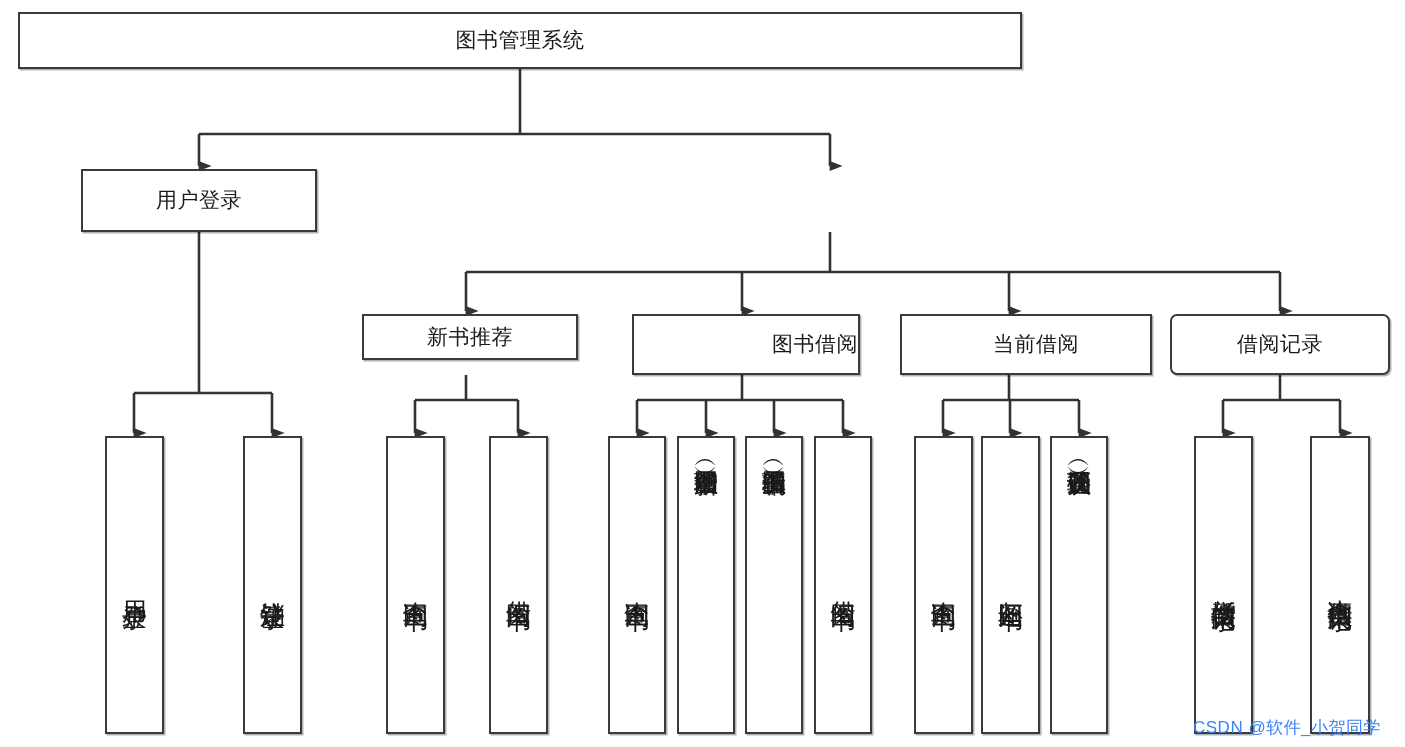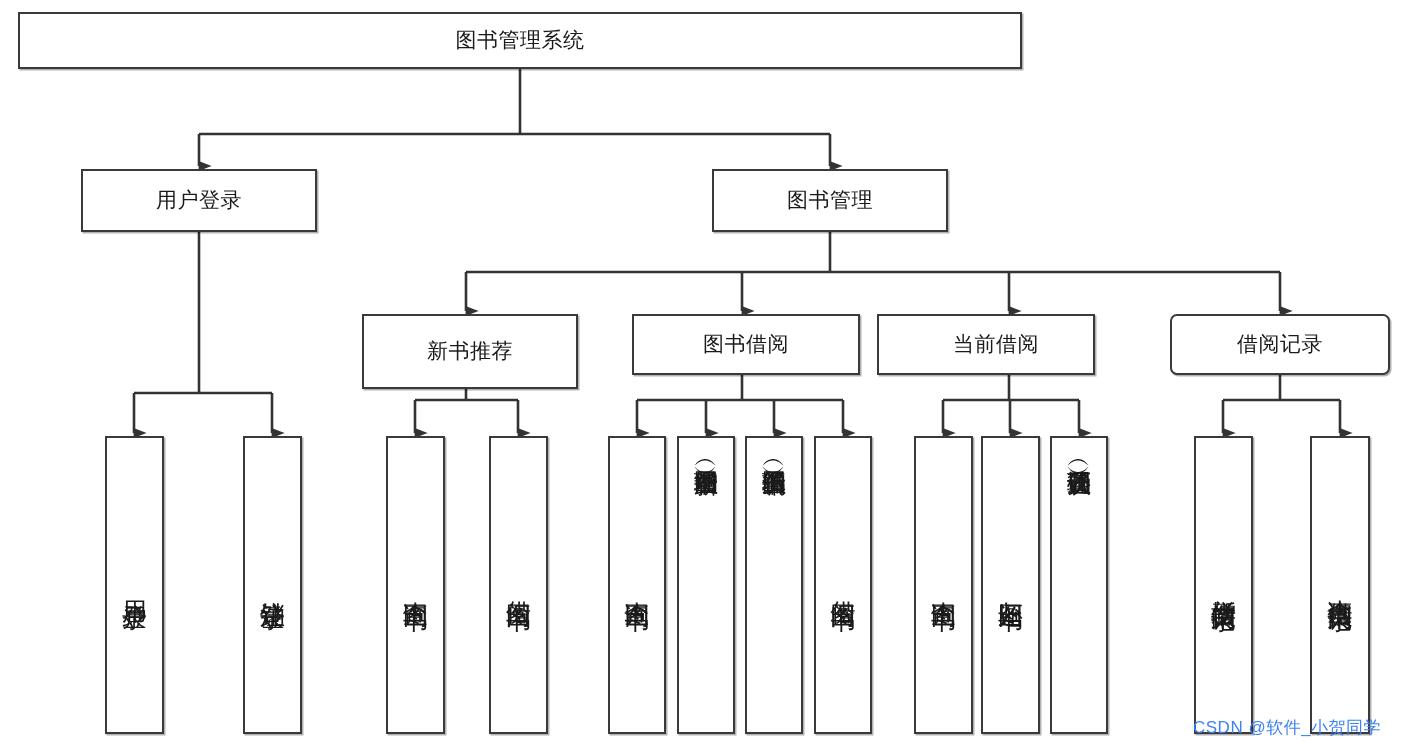--- a/index.html
+++ b/index.html
@@ -130,31 +130,28 @@
     </g>
   </svg>
 
   <div class="node root horiz" style="left:18px; top:12px; width:1004px; height:57px;">
     <span class="node-label">图书管理系统</span>
   </div>
 
   <div class="node horiz" style="left:81px; top:169px; width:236px; height:63px;">
     <span class="node-label">用户登录</span>
   </div>
-  <div class="node horiz" style="left:712px; top:169px; width:236px; height:63px;">
-    <span class="node-label">图书管理</span>
-  </div>
-
-  <div class="node horiz" style="left:362px; top:314px; width:216px; height:75px;">
+
+  <div class="node horiz" style="left:362px; top:314px; width:216px; height:46px;">
     <span class="node-label">新书推荐</span>
   </div>
-  <div class="node horiz" style="left:632px; top:314px; width:228px; height:61px;">
+  <div class="node horiz" style="left:632px; top:314px; width:228px; height:61px;justify-content:flex-end;">
     <span class="node-label">图书借阅</span>
   </div>
-  <div class="node horiz" style="left:877px; top:314px; width:218px; height:61px;padding-left:20px;">
+  <div class="node horiz" style="left:900px; top:314px; width:252px; height:61px;padding-left:20px;">
     <span class="node-label">当前借阅</span>
   </div>
   <div class="node horiz" style="left:1170px; top:314px; width:220px; height:61px;border-radius:7px;">
     <span class="node-label">借阅记录</span>
   </div>
 
   <div class="node vert short" style="left:105px; top:436px; width:59px; height:298px;">
     <span class="node-label">用户登录</span>
   </div>
   <div class="node vert short" style="left:243px; top:436px; width:59px; height:298px;">

